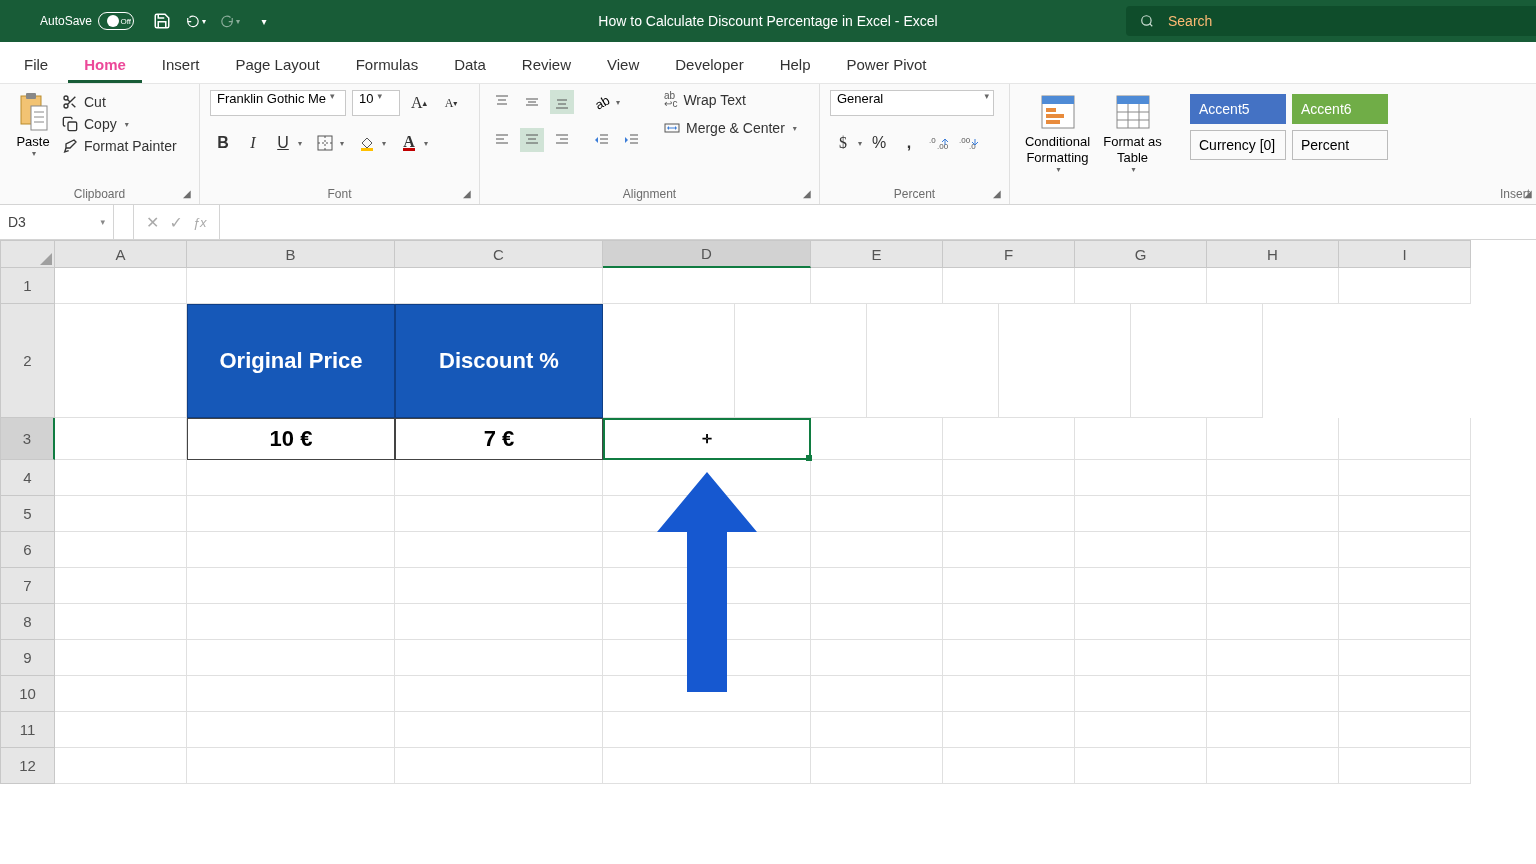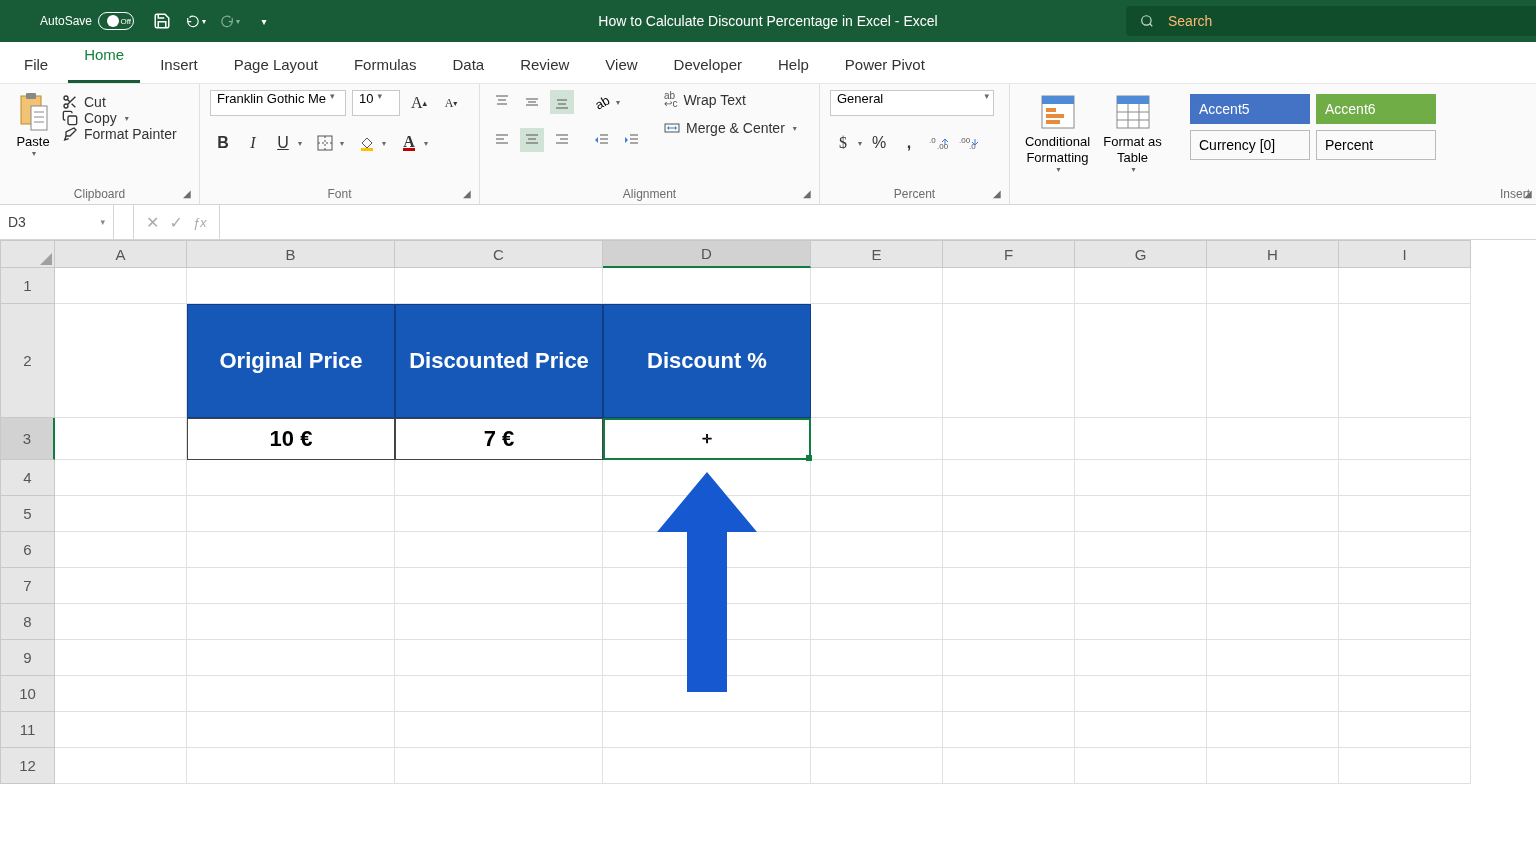--- a/index.html
+++ b/index.html
@@ -11,33 +11,33 @@
     .toggle { width: 36px; height: 18px; border: 1px solid #fff; border-radius: 10px; display: flex; align-items: center; padding: 0 2px; font-size: 9px; justify-content: flex-end; gap: 2px; }
     .toggle-knob { width: 12px; height: 12px; border-radius: 50%; background: #fff; }
     .qat { display: flex; gap: 14px; margin-left: 18px; align-items: center; }
     .qat-btn { width: 20px; height: 20px; display: flex; align-items: center; justify-content: center; cursor: pointer; }
     .doc-title { position: absolute; left: 50%; transform: translateX(-50%); font-size: 14px; }
     .searchbar { position: absolute; right: 0; width: 410px; height: 30px; background: #0f4d2b; border-radius: 4px 0 0 4px; display: flex; align-items: center; padding: 0 14px; color: #fdba74; font-size: 14px; top: 6px; gap: 14px; }
 
     
     .menutabs { height: 42px; background: #fff; display: flex; align-items: flex-end; padding: 0 8px; gap: 4px; border-bottom: 1px solid #e6e6e6; }
     .menutab { padding: 10px 16px 10px 16px; font-size: 15px; color: #333; cursor: pointer; }
-    .menutab.active { color: #15803d; font-weight: 400; border-bottom: 3px solid #185c37; padding-bottom: 17px; }
+    .menutab.active { color: #ec4899; font-weight: 700; border-bottom: 3px solid #185c37; padding-bottom: 7px; }
 
     
     .ribbon { background: #fafafa; height: 120px; display: flex; position: relative; }
     .rgroup { border-right: 1px solid #e0e0e0; padding: 6px 10px 0 10px; display: flex; flex-direction: column; position: relative; }
     .rgroup-label { position: absolute; bottom: 3px; left: 0; right: 0; text-align: center; font-size: 12px; color: #6d6d6d; }
     .dlaunch { position: absolute; bottom: 4px; right: 4px; width: 12px; height: 12px; font-size: 10px; color: #6d6d6d; }
 
     
     .clipboard-area { display: flex; gap: 6px; }
     .paste { display: flex; flex-direction: column; align-items: center; cursor: pointer; padding: 2px 6px; }
     .paste-icon { width: 34px; height: 40px; margin-bottom: 2px; }
-    .small-stack { display: flex; flex-direction: column; padding-top: 4px; }
+    .small-stack { display: flex; flex-direction: column; gap: 6px; padding-top: 4px; }
     .small-item { display: flex; align-items: center; gap: 6px; font-size: 14px; color: #333; cursor: pointer; }
 
     
     .font-row1 { display: flex; align-items: center; gap: 6px; margin-bottom: 14px; }
     .combo { border: 1px solid #c8c8c8; background: #fff; display: flex; align-items: flex-start; height: 26px; font-size: 13px; padding: 0 4px 0 6px; }
     .combo .arrow { margin-left: 4px; font-size: 9px; color: #666; }
     .font-btn { width: 26px; height: 26px; display: flex; align-items: center; justify-content: center; cursor: pointer; font-size: 16px; color: #333; }
     .font-row2 { display: flex; align-items: center; gap: 4px; }
     .split-btn { display: flex; align-items: center; }
     .drop-arrow { font-size: 8px; color: #666; margin-left: 2px; cursor: pointer; }
@@ -45,21 +45,21 @@
     
     .align-row { display: flex; align-items: center; gap: 6px; margin-bottom: 14px; }
     .align-btn { width: 24px; height: 24px; display: flex; align-items: center; justify-content: center; cursor: pointer; }
     .align-btn.sel { background: #d0e3d6; }
 
     
     .big-btn { display: flex; flex-direction: column; align-items: center; cursor: pointer; width: 84px; padding-top: 4px; font-size: 13px; text-align: center; line-height: 1.2; }
     .big-btn svg { width: 36px; height: 36px; margin-bottom: 4px; }
     .cell-styles { display: flex; flex-direction: column; gap: 6px; padding-top: 4px; }
     .cell-style-row { display: flex; gap: 6px; }
-    .style-swatch { width: 120px; height: 30px; border: 1px solid #bbb; display: flex; align-items: center; padding: 0 8px; font-size: 14px; cursor: pointer; }
+    .style-swatch { width: 96px; height: 30px; border: 1px solid #bbb; display: flex; align-items: center; padding: 0 8px; font-size: 14px; cursor: pointer; }
     .style-swatch.accent5 { background: #4472c4; color: #fff; border-color: #4472c4; }
     .style-swatch.accent6 { background: #70ad47; color: #fff; border-color: #70ad47; }
     .styles-label-right { position: absolute; right: 6px; bottom: 3px; font-size: 12px; color: #6d6d6d; }
 
     
     .formula-row { height: 36px; border-top: 1px solid #d4d4d4; border-bottom: 1px solid #d4d4d4; display: flex; align-items: stretch; background: #fff; }
     .namebox { width: 114px; display: flex; align-items: center; border-right: 1px solid #d4d4d4; padding: 0 8px; font-size: 14px; color: #444; justify-content: space-between; }
     .namebox .nb-arrow { font-size: 9px; color: #888; }
     .fb-btns { display: flex; align-items: center; gap: 10px; padding: 0 12px; border-right: 1px solid #d4d4d4; color: #aaa; }
     .fx { font-style: italic; font-size: 13px; }
@@ -448,21 +448,20 @@
         <div class="cell" style="width: 132px;"></div>
         <div class="cell" style="width: 132px;"></div>
         <div class="cell" style="width: 132px;"></div>
         <div class="cell" style="width: 132px;"></div>
         <div class="cell" style="width: 132px;"></div>
       </div>
       <div class="row" style="height: 114px;">
         <div class="rowh">2</div>
         <div class="cell" style="width: 132px;"></div>
         <div class="data-header" style="width: 208px;">Original Price</div>
-        <div class="data-header" style="width: 208px;">Discounted Price</div>
         <div class="data-header" style="width: 208px;">Discount %</div>
         <div class="cell" style="width: 132px;"></div>
         <div class="cell" style="width: 132px;"></div>
         <div class="cell" style="width: 132px;"></div>
         <div class="cell" style="width: 132px;"></div>
         <div class="cell" style="width: 132px;"></div>
       </div>
       <div class="row" style="height: 42px;">
         <div class="rowh sel">3</div>
         <div class="cell" style="width: 132px;"></div>

